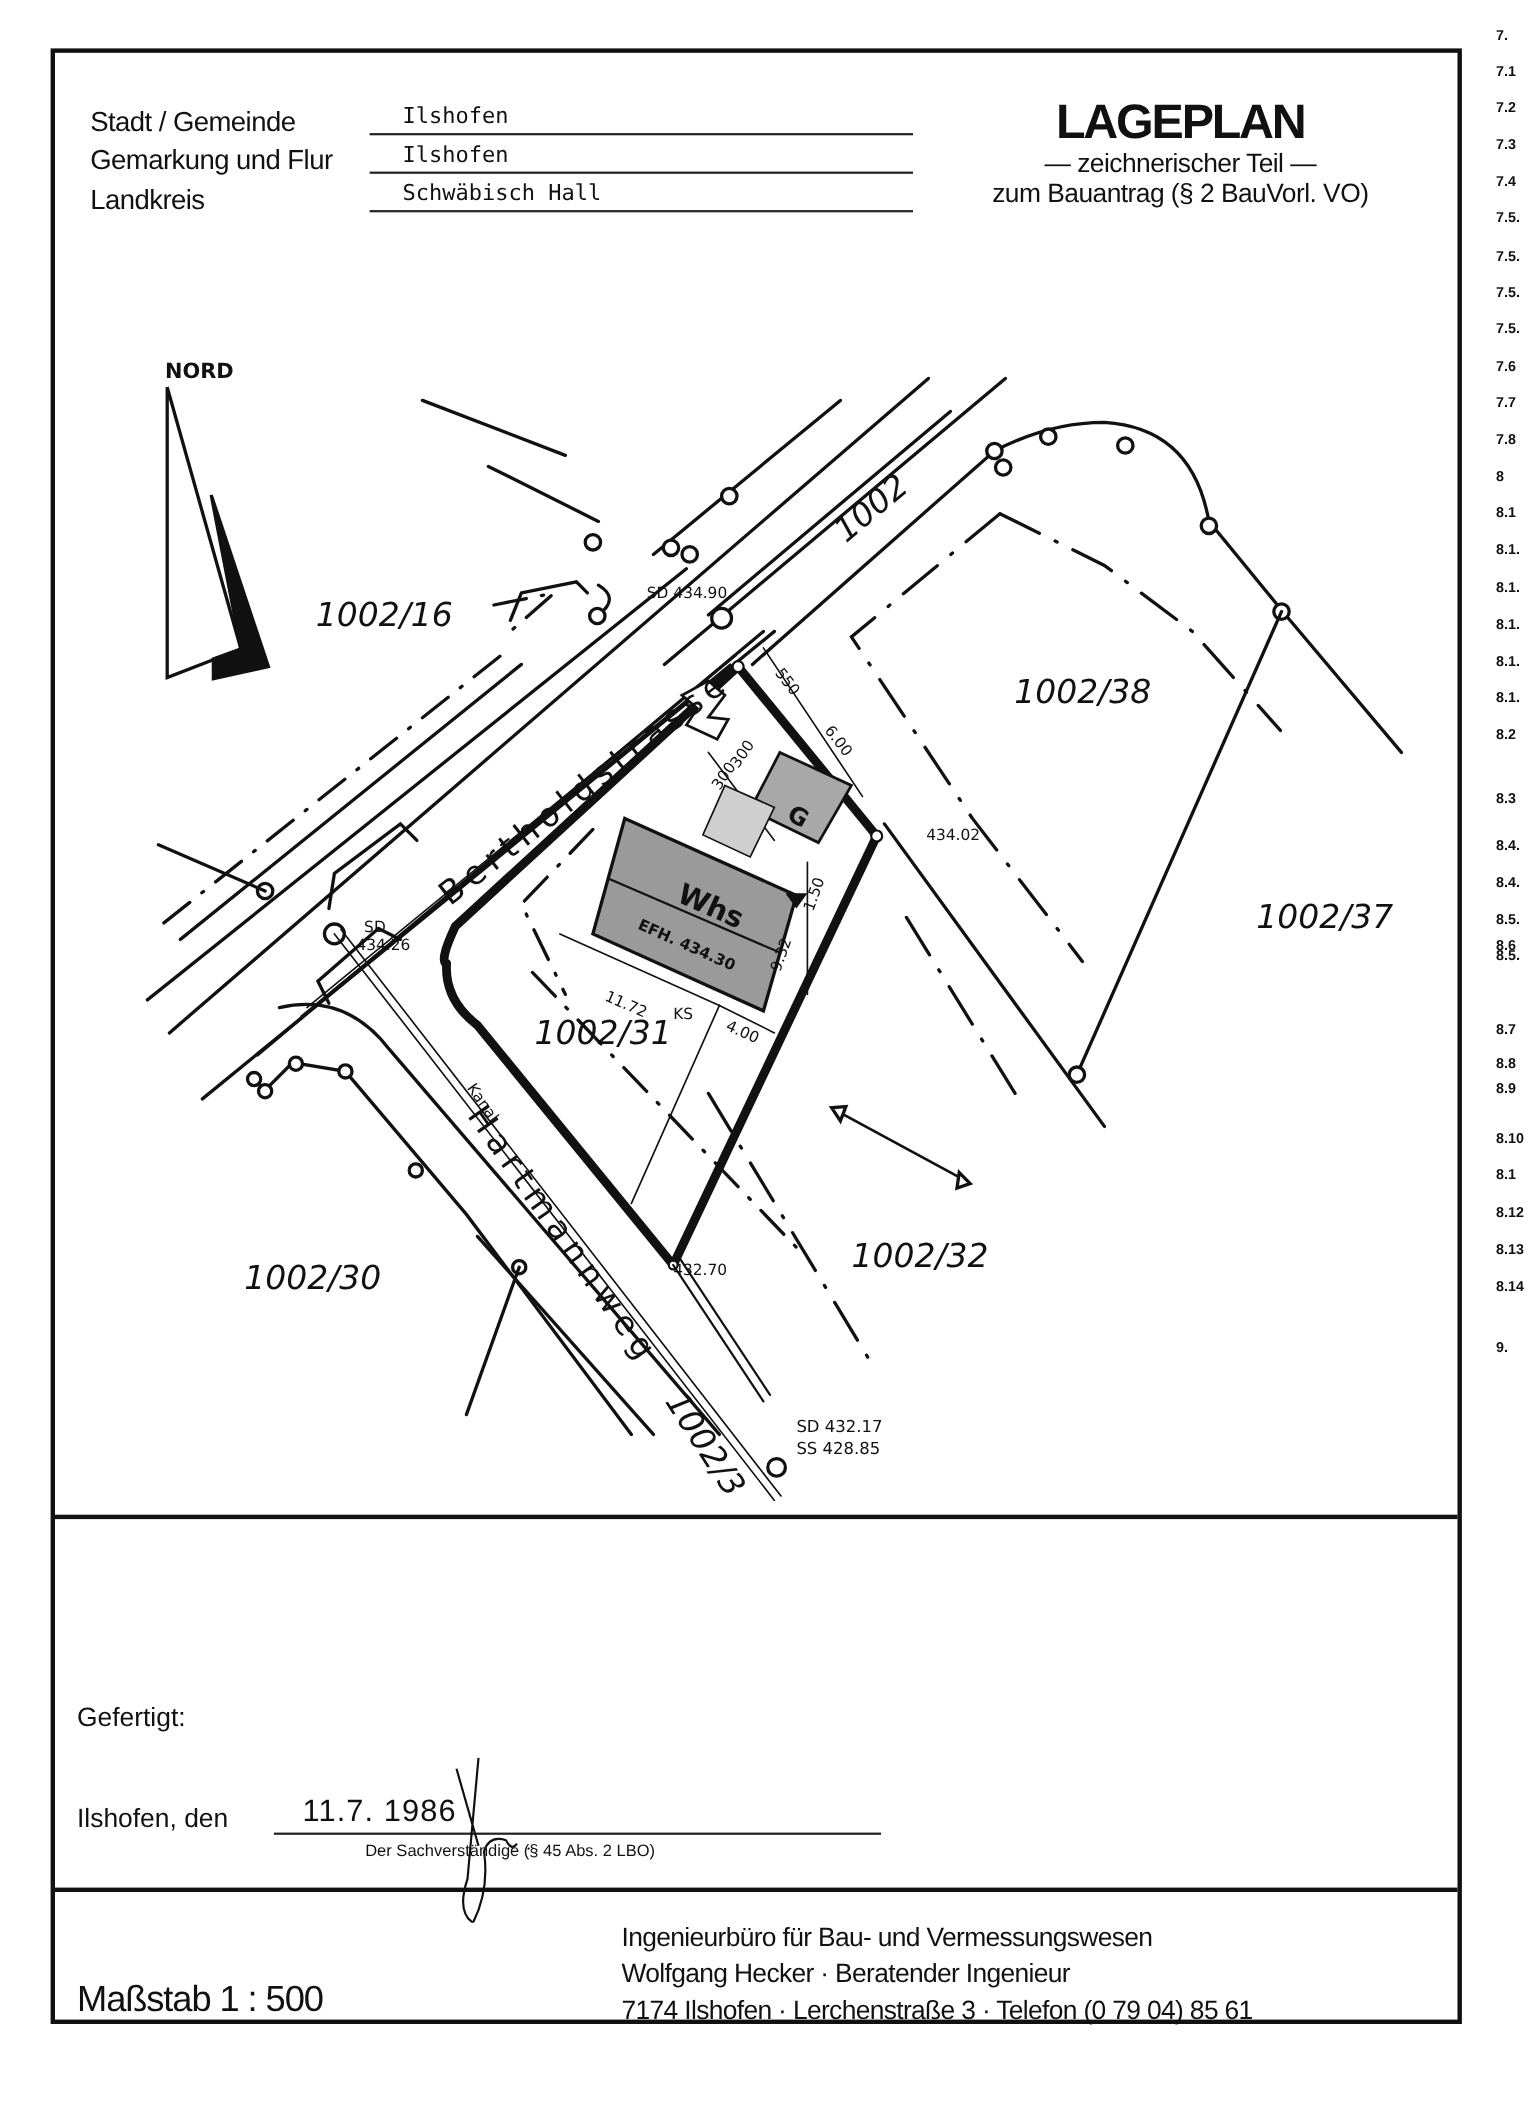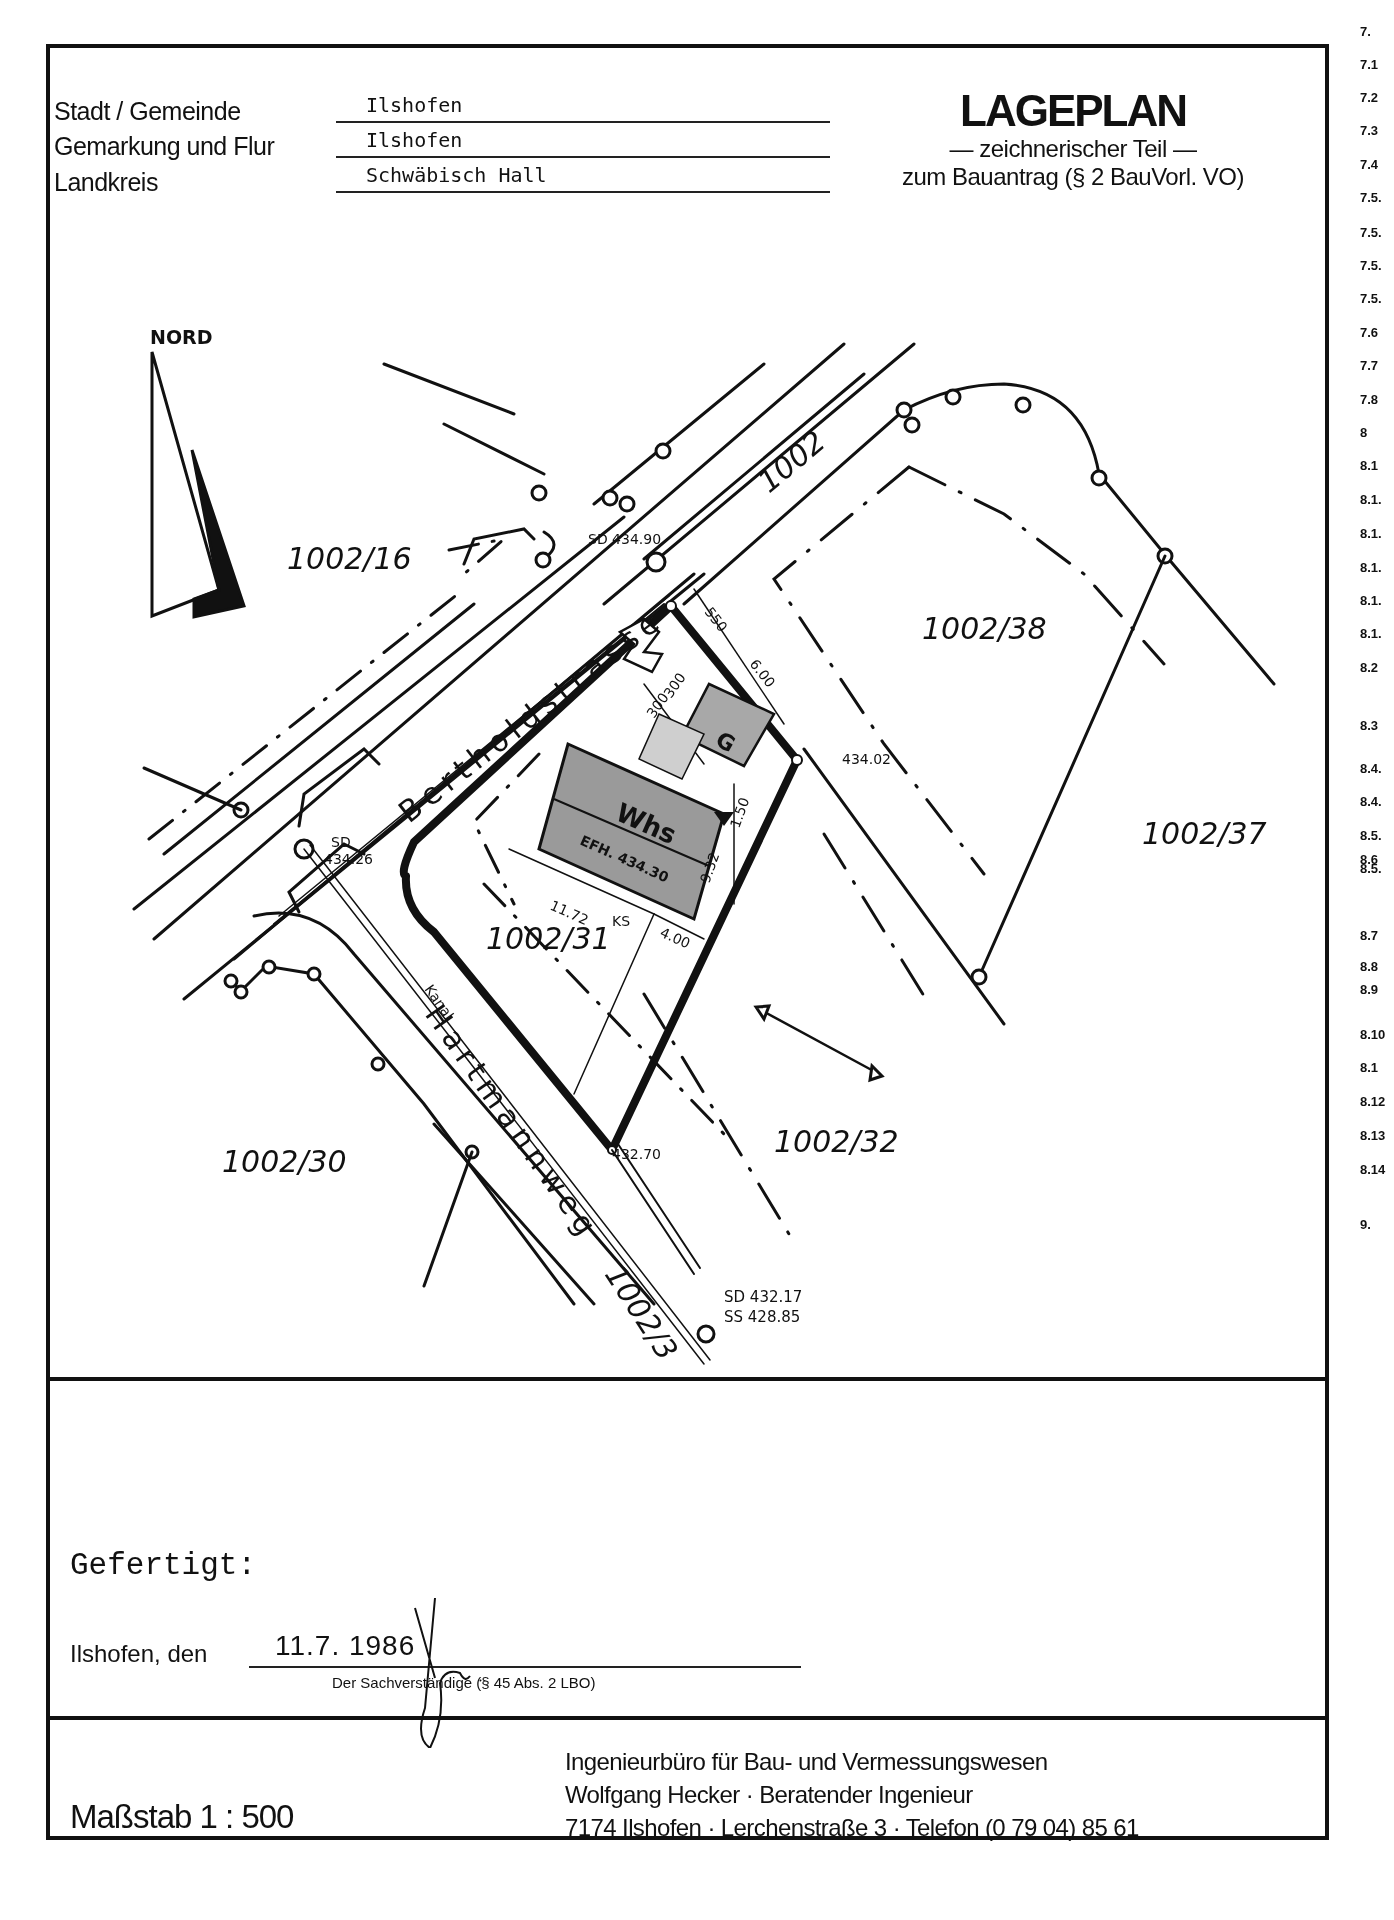--- a/index.html
+++ b/index.html
@@ -1,26 +1,26 @@
 <!DOCTYPE html>
 <html><head>
 <meta charset="utf-8">
 <style>
   html, body { margin: 0; padding: 0; background: #ffffff; }
   body { width: 1394px; height: 1920px; position: relative; overflow: hidden; font-family: "Liberation Sans", sans-serif; color: #111; }
   .frame { position: absolute; left: 46px; top: 44px; width: 1283px; height: 1796px; border: 4px solid #111; box-sizing: border-box; }
-  .hdr-label { position: absolute; left: 4px; font-size: 25px; letter-spacing: -0.5px; text-align: center; }
+  .hdr-label { position: absolute; left: 32px; font-size: 25px; letter-spacing: -0.5px; text-align: center; }
   .hdr-value { position: absolute; left: 286px; width: 494px; border-bottom: 2px solid #222; font-family: "DejaVu Sans Mono", monospace; font-size: 20px; padding-left: 30px; box-sizing: border-box; height: 30px; line-height: 24px; }
   .title-block { position: absolute; left: 820px; top: 60px; width: 460px; text-align: center; }
   .title-main { font-size: 44px; font-weight: bold; letter-spacing: -2px; line-height: 48px; }
   .title-sub { font-size: 24px; line-height: 28px; letter-spacing: -0.5px; }
   .map { position: absolute; left: 0; top: 0; }
   .divider { position: absolute; left: 0; width: 1275px; border-top: 4px solid #111; }
   .auszug { position: absolute; left: 20px; top: 1384px; font-size: 33px; line-height: 40px; letter-spacing: -1px; }
-  .gefertigt { position: absolute; left: 20px; top: 1500px; font-size: 31px; font-family: Liberation Mono, monospace; }
+  .gefertigt { position: absolute; left: 20px; top: 1500px; font-size: 24px; }
   .ort { position: absolute; left: 20px; top: 1592px; font-size: 24px; }
   .date-line { position: absolute; left: 199px; top: 1560px; width: 552px; height: 58px; border-bottom: 2px solid #222; }
   .date-val { position: absolute; left: 225px; top: 1582px; font-size: 28px; letter-spacing: 1px; font-family: "Liberation Sans Narrow", "Liberation Sans", sans-serif; }
   .sign-caption { position: absolute; left: 282px; top: 1626px; font-size: 15px; }
   .massstab { position: absolute; left: 20px; top: 1750px; font-size: 33px; letter-spacing: -1px; }
   .office { position: absolute; left: 515px; top: 1697px; font-size: 24px; line-height: 33px; letter-spacing: -0.6px; }
   .office b { font-weight: normal; }
   .margin-list { position: absolute; left: 1360px; top: 0; font-size: 13px; font-weight: bold; }
   .margin-list div { position: absolute; left: 0; white-space: nowrap; }
   svg text { font-family: "DejaVu Sans", sans-serif; }

